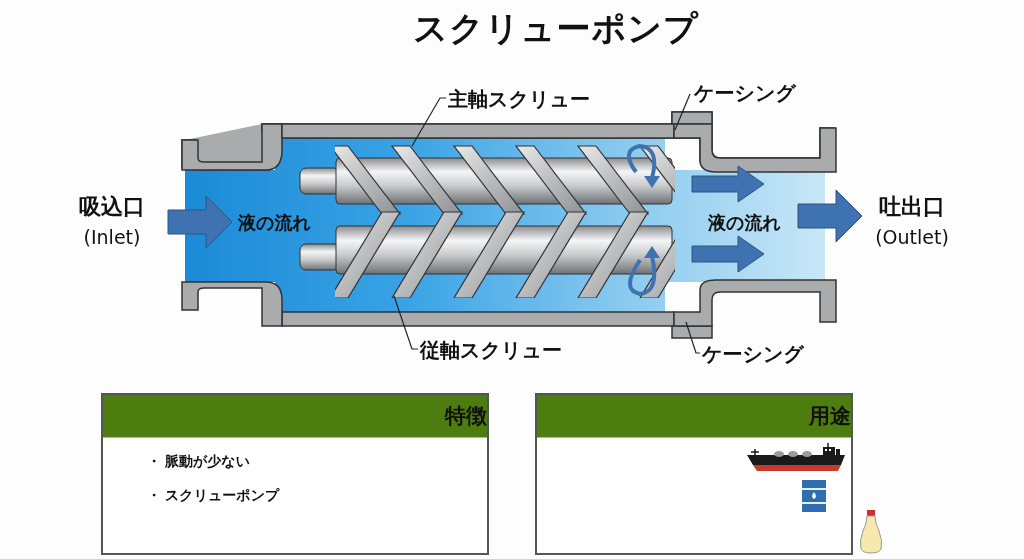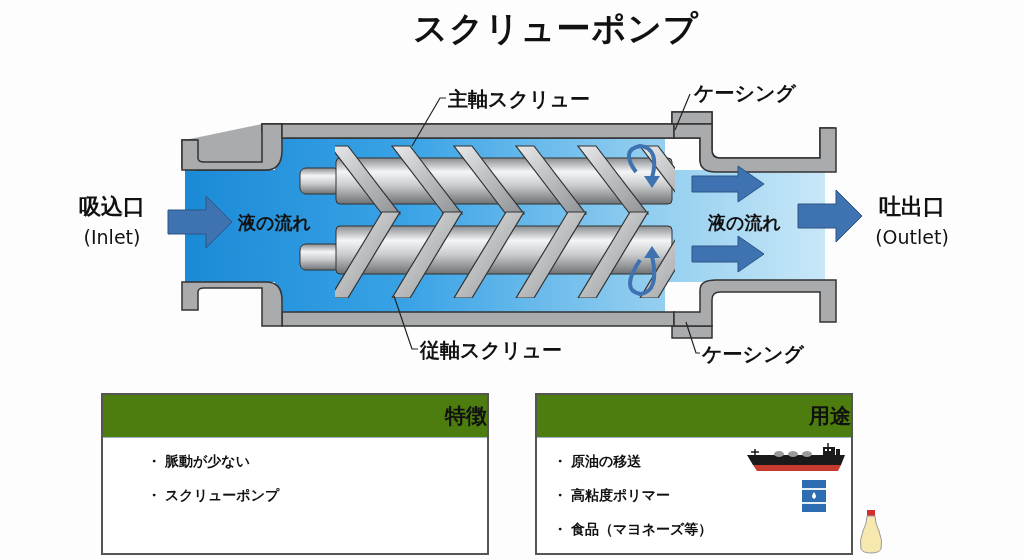--- a/index.html
+++ b/index.html
@@ -159,25 +159,20 @@
 <div class="box" id="box-features">
   <div class="box-head">特徴</div>
   <ul>
     <li><span class="dot">・</span><span>脈動が少ない</span></li>
     <li><span class="dot">・</span><span>スクリューポンプ</span></li>
   </ul>
 </div>
 
 <div class="box" id="box-uses">
   <div class="box-head">用途</div>
-  <ul>
-    <li><span class="dot">・</span><span>原油の移送</span></li>
-    <li><span class="dot">・</span><span>高粘度ポリマー</span></li>
-    <li><span class="dot">・</span><span>食品（マヨネーズ等）</span></li>
-  </ul>
 
   <svg style="position:absolute; left:208px; top:48px;" width="106" height="32" viewBox="0 0 106 32">
     <path d="M2 12 L100 12 L96 22 L8 22 Z" fill="#1a1a1a"></path>
     <path d="M8 22 L96 22 L93 28 L12 28 Z" fill="#c73a2e"></path>
     <path d="M10 6 V12 M6 9 H14" stroke="#1a1a1a" stroke-width="1.5"></path>
     <ellipse cx="34" cy="11" rx="5" ry="3" fill="#9a9a9a"></ellipse>
     <ellipse cx="48" cy="11" rx="5" ry="3" fill="#9a9a9a"></ellipse>
     <ellipse cx="62" cy="11" rx="5" ry="3" fill="#9a9a9a"></ellipse>
     <rect x="78" y="4" width="12" height="8" fill="#1a1a1a"></rect>
     <rect x="80" y="6" width="2" height="2" fill="#fff"></rect>

